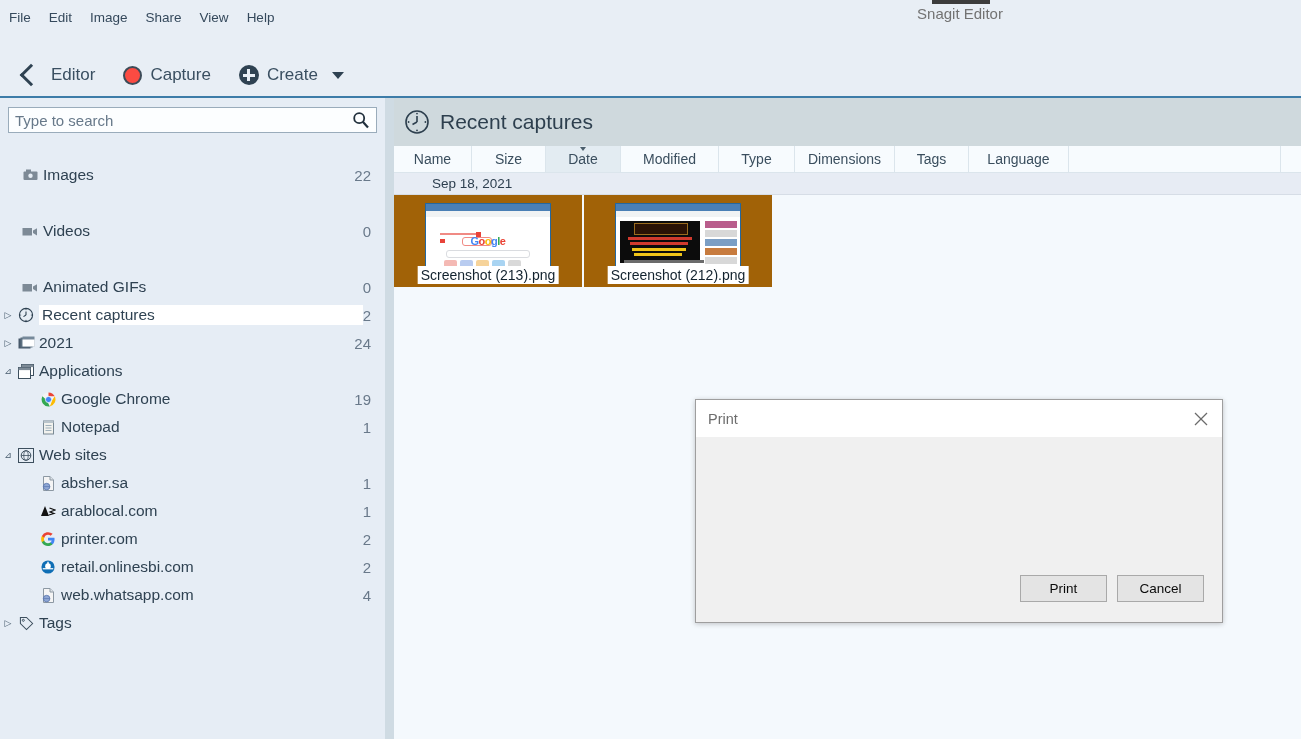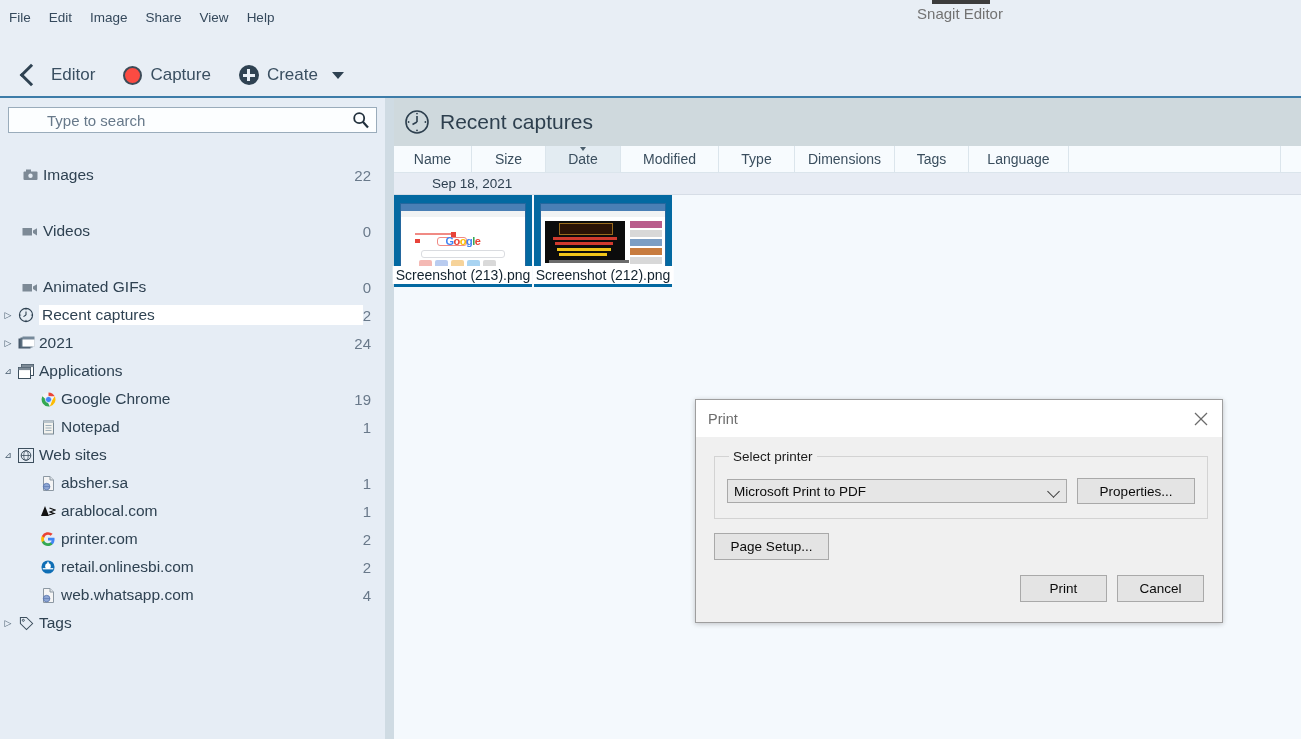--- a/index.html
+++ b/index.html
@@ -132,21 +132,20 @@
   }
   .search-input {
     border: 0;
     outline: 0;
     background: transparent;
     font-family: "Liberation Sans", sans-serif;
     font-size: 15px;
     color: #5d6d7c;
     width: 330px;
     padding-left: 6px;
-    margin-left: 32px;
   }
   .search-input::placeholder { color: #67798a; }
   .search-icon {
     position: absolute;
     right: 6px; top: 3px;
     width: 18px; height: 18px;
   }
 
   .tree { margin-top: 6px; }
   .tree-row {
@@ -252,23 +251,23 @@
   }
 
   .thumb-strip {
     position: relative;
     height: 93px;
     background: #f4f9fd;
     display: flex;
     align-items: flex-start;
   }
   .thumb-cell {
-    width: 138px;
+    width: 188px;
     height: 92px;
-    background: #0369a1;
+    background: #a16207;
     position: relative;
     box-sizing: border-box;
     cursor: default;
     display: flex;
     align-items: flex-start;
     justify-content: center;
   }
   .thumb-cell.gap { background: #f4f9fd; width: 2px; }
   .thumb-img {
     margin-top: 8px;
@@ -774,32 +773,19 @@
   <div class="dialog">
     <div class="dlg-title-bar">
       <div class="dlg-title">Print</div>
       <div class="dlg-close">
         <svg width="14" height="14" viewBox="0 0 14 14">
           <line x1="1" y1="1" x2="13" y2="13" stroke="#6b6b6b" stroke-width="1.3"></line>
           <line x1="13" y1="1" x2="1" y2="13" stroke="#6b6b6b" stroke-width="1.3"></line>
         </svg>
       </div>
     </div>
-    <div class="dlg-body">
-      <fieldset class="group">
-        <legend class="group-legend">Select printer</legend>
-        <div class="printer-row">
-          <div class="combo">
-            <span>Microsoft Print to PDF</span>
-            <span class="chev"></span>
-          </div>
-          <button class="btn btn-props">Properties...</button>
-        </div>
-      </fieldset>
-      <button class="btn btn-pagesetup">Page Setup...</button>
-    </div>
     <div class="dlg-actions">
       <button class="btn btn-print">Print</button>
       <button class="btn btn-cancel">Cancel</button>
     </div>
   </div>
 
 </div>
 
 </body></html>

